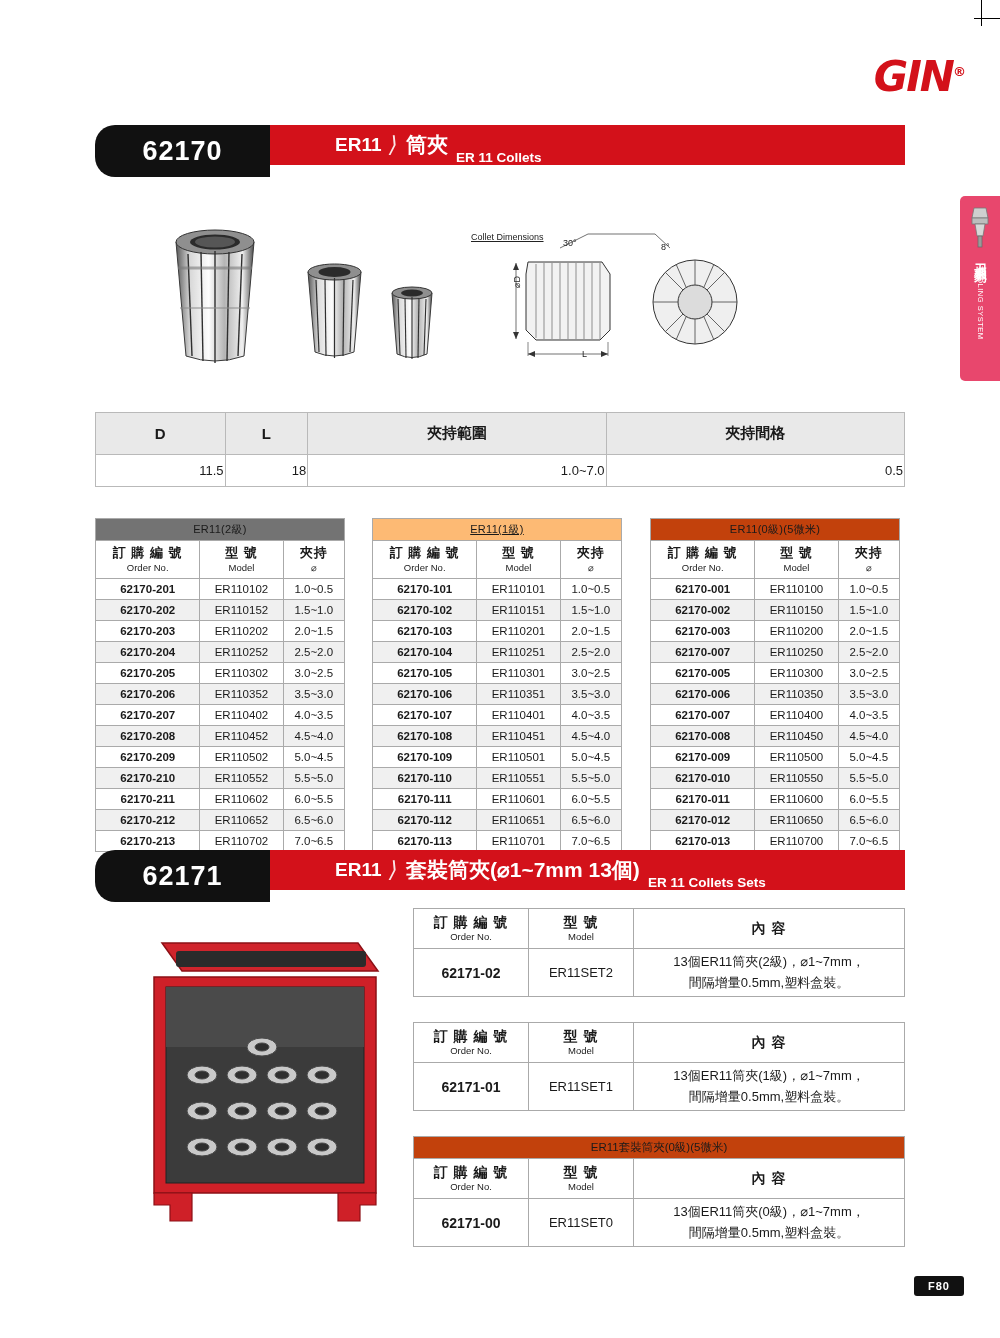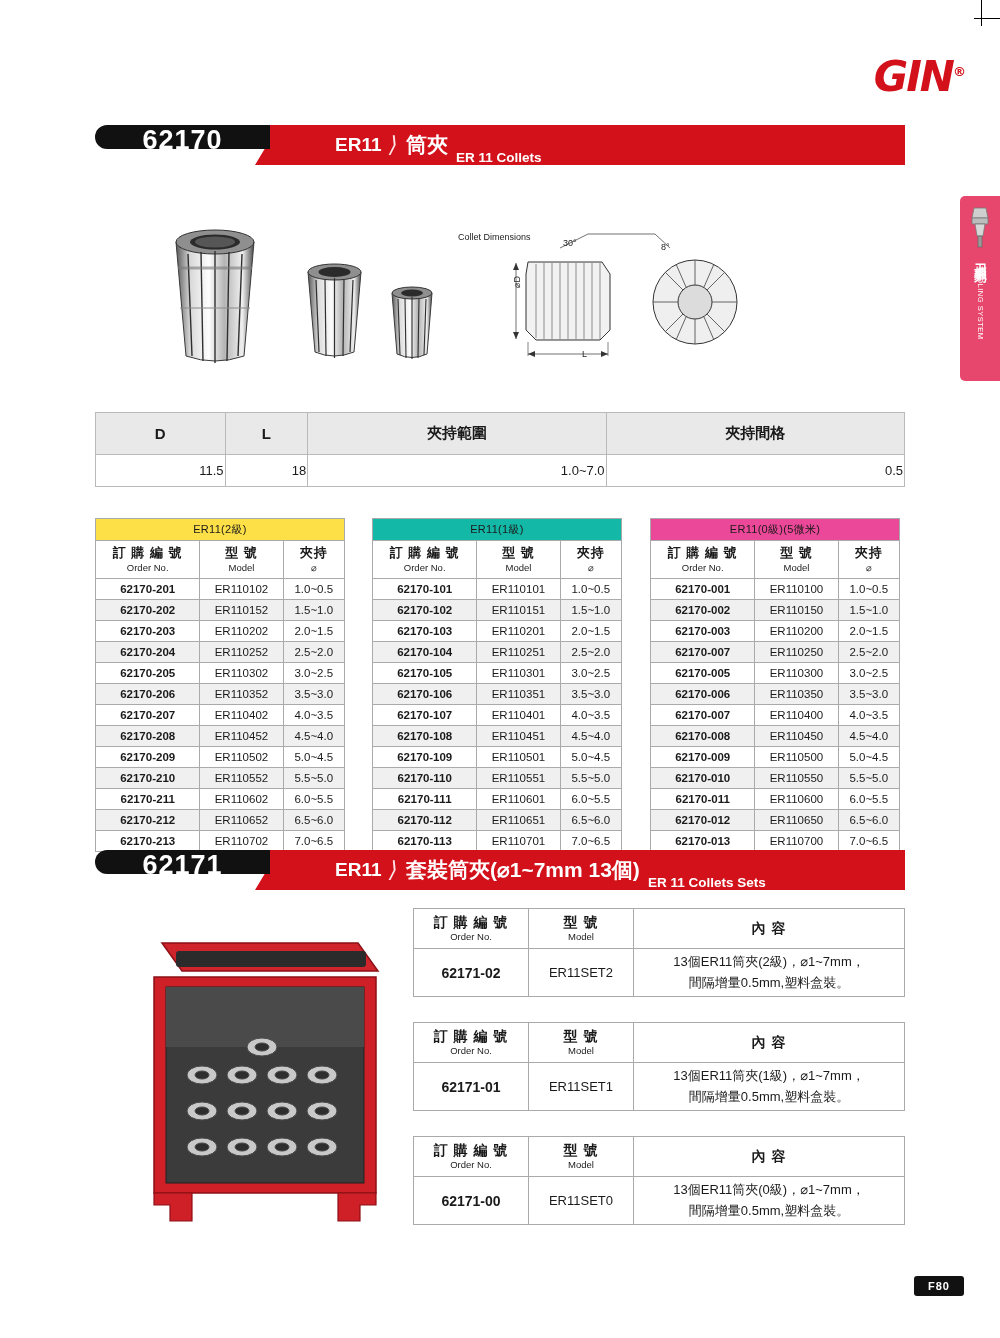--- a/index.html
+++ b/index.html
@@ -22,23 +22,23 @@
     font-family:"DejaVu Sans", sans-serif;
     font-weight:bold; font-style:italic;
     font-size:42px; letter-spacing:-2px;
     color:#d3111a;
   }
   .logo .reg { font-size:13px; vertical-align:super; font-style:normal; }
 
   
   .sec-bar { position:absolute; left:95px; width:810px; height:40px; }
   .sec-bar .blk {
-    position:absolute; left:0; top:0; height:24px; width:175px;
+    position:absolute; left:0; top:0; height:52px; width:175px;
     background:#111; border-radius:20px 0 0 20px;
-    display:flex; align-items:flex-start; justify-content:center;
+    display:flex; align-items:center; justify-content:center;
   }
   .sec-bar .blk span {
     color:#fff; font-weight:bold; font-size:27px; letter-spacing:1px;
     font-family:"Liberation Sans", sans-serif;
   }
   .sec-bar .red {
     position:absolute; left:160px; top:0; height:40px; right:0;
     background:#d3111a;
     clip-path: polygon(0 0, 100% 0, 100% 100%, 0 100%, 12px 50%);
     display:flex; align-items:center;
@@ -99,23 +99,23 @@
     background:#fff; line-height:1.25; padding:1px 0;
   }
   .ord th .c { font-size:13px; display:block; letter-spacing:1px;}
   .ord th .e { font-size:9.5px; display:block; font-weight:normal; }
   .ord td {
     border:1px solid #aaa; height:21px; text-align:center; font-size:11.5px;
   }
   .ord td.ono { font-weight:bold; }
   .ord tr.alt td { background:#f0f0f0; }
 
-  .cap-grey { background:#fde047; }
-  .cap-yellow { background:#14b8a6; }
-  .cap-pink { background:#ec4899; }
+  .cap-grey { background:#737373; }
+  .cap-yellow { background:#fdba74;text-decoration:underline; }
+  .cap-pink { background:#c2410c; }
 
   
   .set { position:absolute; left:413px; width:492px; font-size:12px; }
   .set .cap {
     border:1px solid #aaa; border-bottom:none; height:22px;
     display:flex; align-items:center; justify-content:center; font-size:11.5px;
   }
   .set table { width:100%; border-collapse:collapse; }
   .set th {
     border:1px solid #aaa; height:40px; font-weight:bold; line-height:1.2;
@@ -239,21 +239,21 @@
   <ellipse cx="29" cy="18" rx="11" ry="3.5" fill="#2b2b2b"></ellipse>
   <g stroke="#2f2f2f" stroke-width="1.1">
     <line x1="15" y1="24" x2="17" y2="80"></line>
       <line x1="22" y1="23" x2="23" y2="83"></line>
     <line x1="29" y1="22" x2="29" y2="84"></line>
       <line x1="36" y1="23" x2="35" y2="83"></line>
     <line x1="43" y1="24" x2="41" y2="80"></line>
   </g>
 </svg>
 
-<div class="dim-label" style="left:458px; top:232px;">Collet Dimensions</div>
+<div class="dim-label" style="left:471px; top:232px;text-decoration:underline;">Collet Dimensions</div>
 <div class="dim-label" style="left:563px; top:238px;">30°</div>
 <div class="dim-label" style="left:661px; top:242px;">8°</div>
 <div class="dim-label" style="left:512px; top:288px; transform:rotate(-90deg); transform-origin:left top;">⌀D</div>
 <div class="dim-label" style="left:582px; top:349px;">L</div>
 
 <svg style="position:absolute; left:480px; top:230px;" width="290" height="140" viewBox="0 0 290 140">
 
   <line x1="80" y1="18" x2="108" y2="4" stroke="#333" stroke-width="0.7"></line>
   <line x1="108" y1="4" x2="175" y2="4" stroke="#333" stroke-width="0.7"></line>
   <line x1="175" y1="4" x2="190" y2="18" stroke="#333" stroke-width="0.7"></line>
@@ -699,20 +699,21 @@
         <td class="cont">
           <div>13個ER11筒夾(1級)，⌀1~7mm，</div>
           <div>間隔增量0.5mm,塑料盒裝。</div>
         </td>
       </tr>
     </tbody>
   </table>
 </div>
 
 <div class="set" style="top:1136px;">
+  <div class="cap cap-pink">ER11套裝筒夾(0級)(5微米)</div>
   <table>
     <thead>
       <tr>
         <th style="width:115px;">
           <span class="c">訂 購 編 號</span>
           <span class="e">Order No.</span>
         </th>
         <th style="width:105px;">
           <span class="c">型 號</span>
           <span class="e">Model</span>

